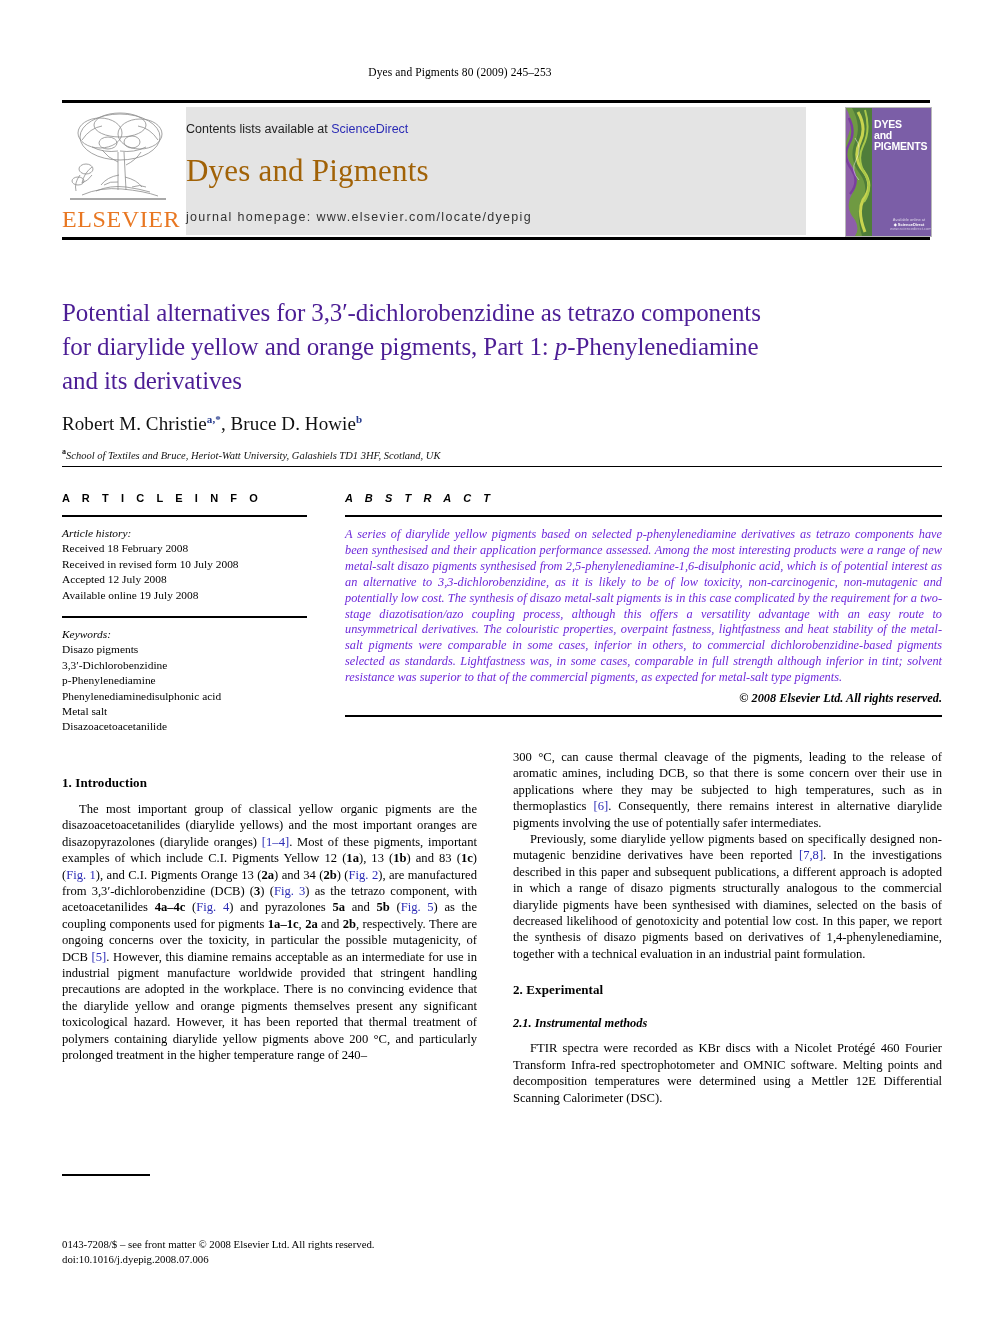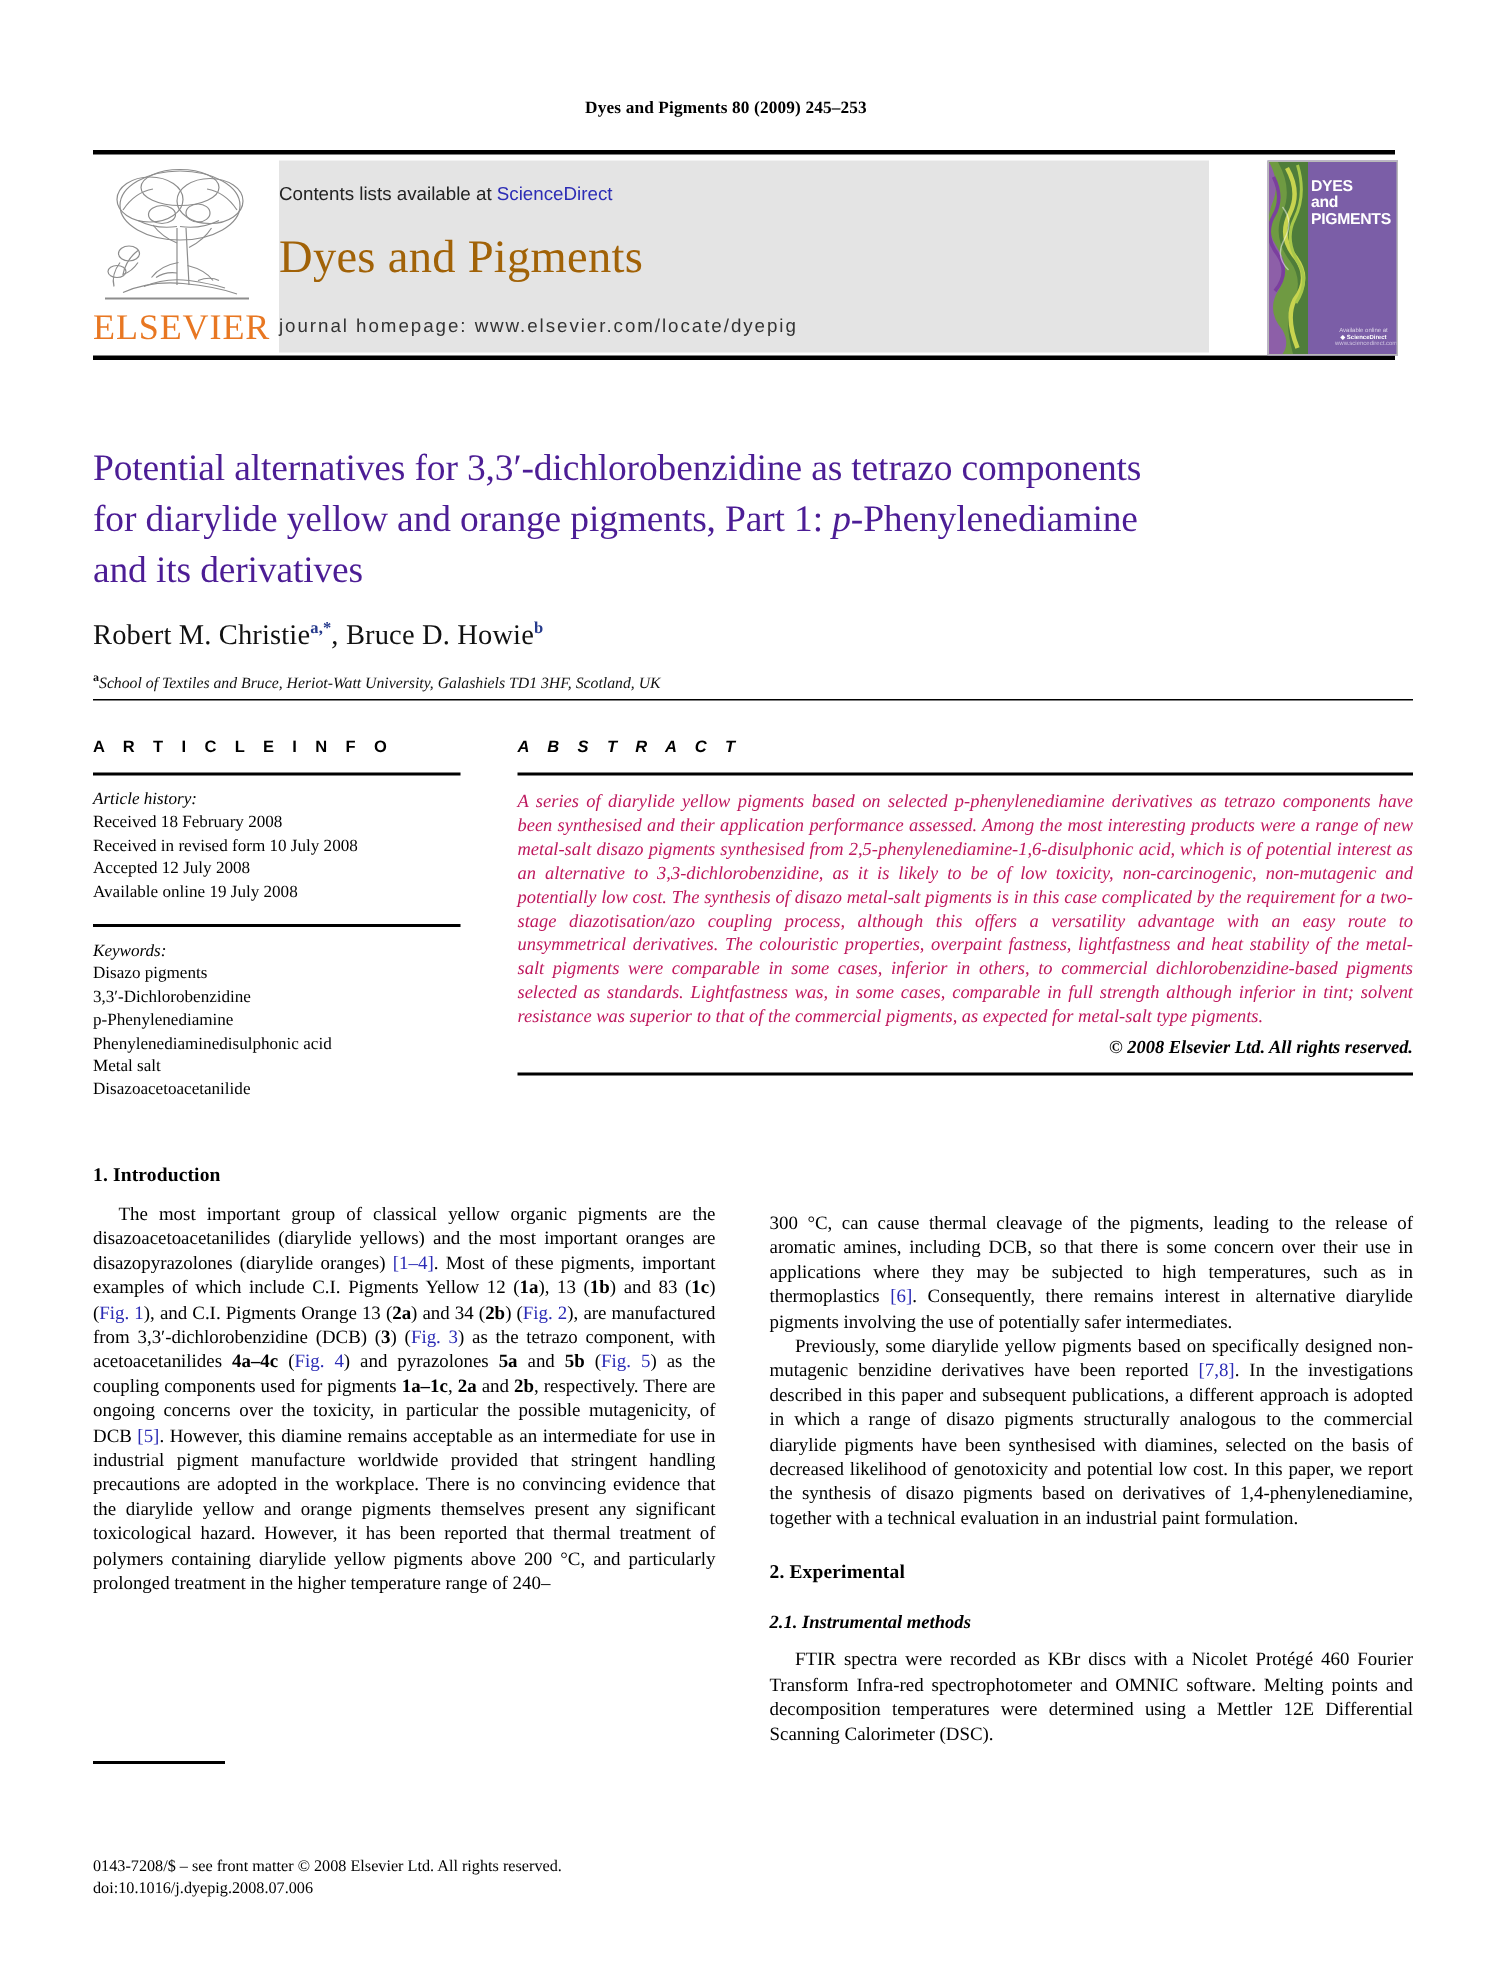--- a/index.html
+++ b/index.html
@@ -23,23 +23,22 @@
   }
 
   
   .running-head {
     position: absolute;
     left: 0;
     top: 66px;
     width: 920px;
     text-align: center;
     font-size: 11.5px;
-    font-weight: bold;
+    font-weight: normal;
     letter-spacing: 0.1px;
-    padding-left: 24px;
   }
 
   
   .masthead {
     position: absolute;
     left: 62px;
     top: 100px;
     width: 868px;
   }
   .masthead-rule {
@@ -240,21 +239,21 @@
   .kw-rule {
     height: 2px;
     background: #000;
     margin-top: 13px;
   }
   .abstract-text {
     margin-top: 10px;
     font-size: 12.3px;
     line-height: 15.9px;
     text-align: justify;
-    color: #be185d;
+    color: #6d28d9;
   }
   .copyright {
     text-align: right;
     font-size: 12.3px;
     margin-top: 5px;
     font-weight: bold;
   }
   .abs-rule-bottom {
     height: 2px;
     background: #000;
@@ -264,21 +263,21 @@
   
   .col-left {
     position: absolute;
     left: 62px;
     top: 775px;
     width: 415px;
   }
   .col-right {
     position: absolute;
     left: 513px;
-    top: 807px;
+    top: 749px;
     width: 429px;
   }
   .head2 {
     font-size: 13px;
     font-weight: bold;
     margin: 0 0 10px 0;
     letter-spacing: 0.1px;
   }
   .head2.spaced { margin-top: 20px; }
   .head3 {

